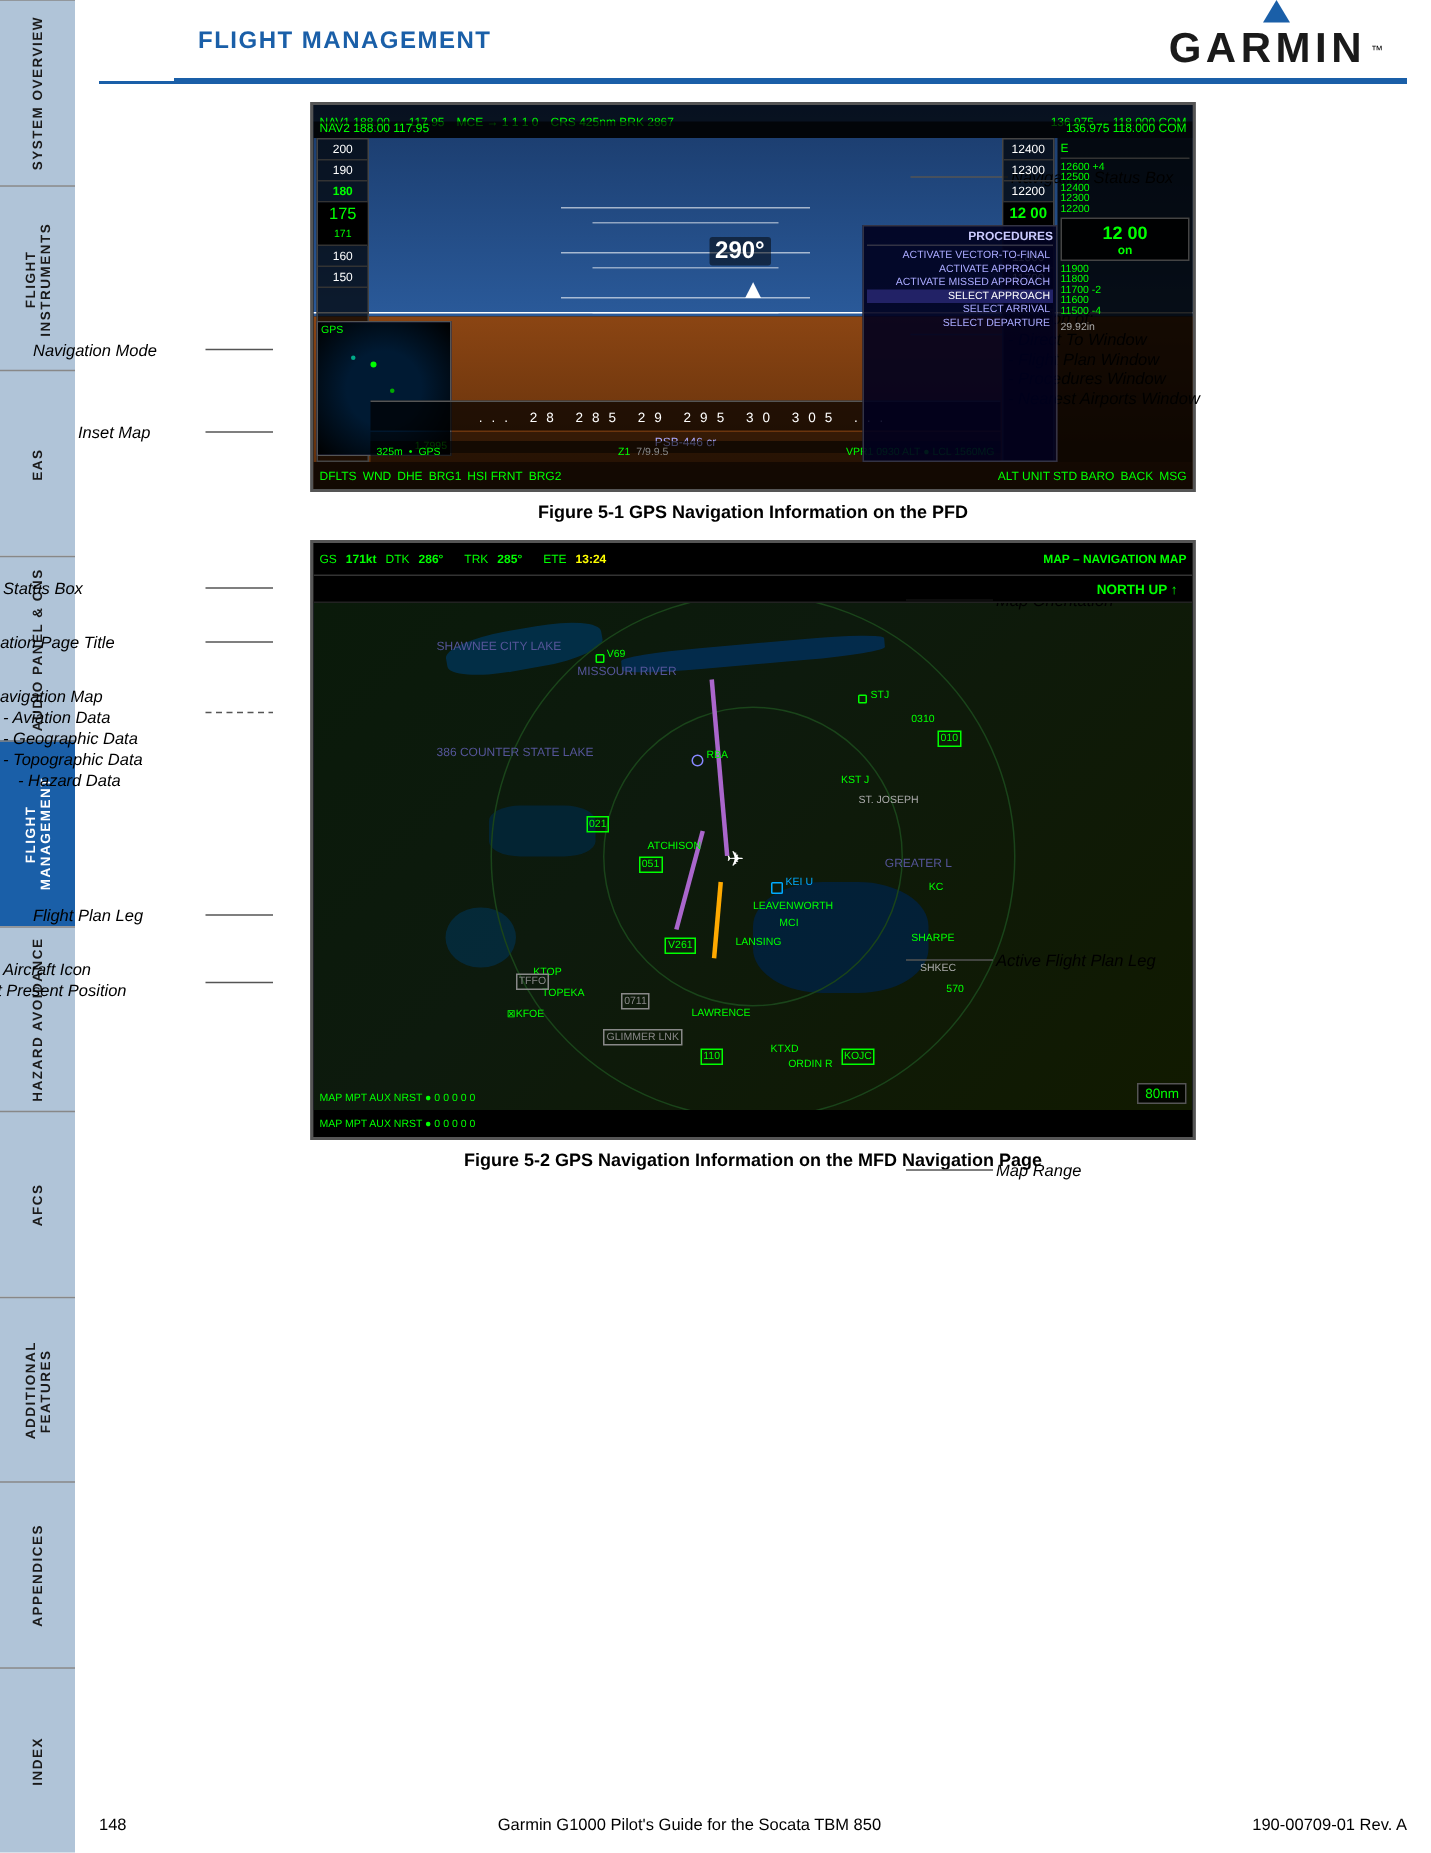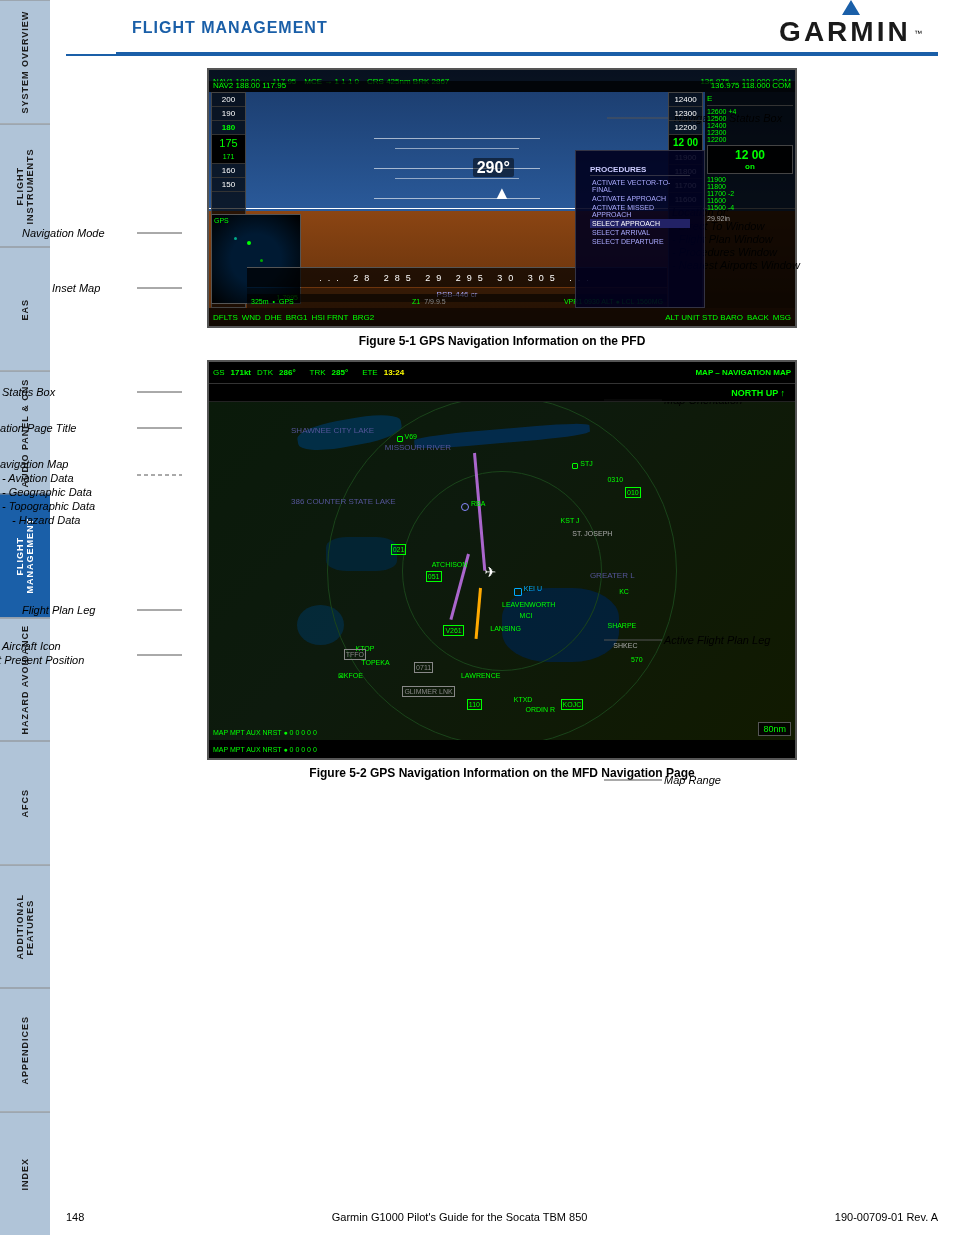--- a/index.html
+++ b/index.html
@@ -173,22 +173,23 @@
     .pfd-procedures-box {
       position: absolute;
       right: 90px;
       top: 80px;
       bottom: 18px;
       width: 130px;
       background: rgba(0,0,30,0.9);
       border: 1px solid #334;
       font-size: 7px;
       color: #aaf;
-      padding: 14px;
+      padding: 2px;
       z-index: 10;
+      text-align: right;
     }
     .pfd-procedures-item {
       padding: 1px 2px;
       font-size: 7px;
     }
     .pfd-procedures-item.selected {
       background: #226;
       color: #fff;
     }
     .pfd-heading {

